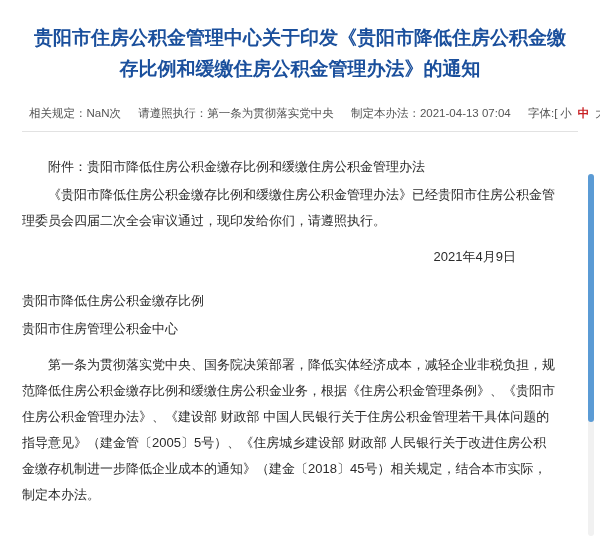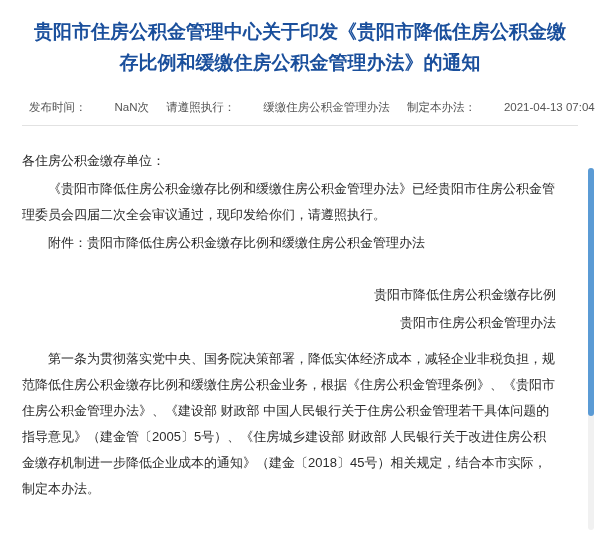--- a/index.html
+++ b/index.html
@@ -15,21 +15,21 @@
     overflow: hidden;
   }
   .page {
     position: relative;
     width: 600px;
     height: 536px;
     box-sizing: border-box;
     padding: 0 22px;
   }
   .title {
-    margin: 0;
+    margin: 6px;
     padding: 16px 6px 4px 6px;
     font-size: 19px;
     line-height: 31px;
     font-weight: bold;
     color: #1a4f9c;
     text-align: center;
     letter-spacing: 0px;
   }
   .meta-bar {
     margin-top: 10px;
@@ -41,21 +41,20 @@
     white-space: nowrap;
   }
   .meta-bar .seg {
     margin: 0 7px;
   }
   .meta-bar .label {
     color: #555555;
   }
   .meta-bar .value {
     color: #555555;
-    margin-left: 28px;
   }
   .font-sizes {
     display: inline-block;
   }
   .font-sizes .fs {
     margin: 0 3px;
     cursor: pointer;
     color: #555555;
   }
   .font-sizes .fs.active {
@@ -69,21 +68,21 @@
     line-height: 26px;
     color: #2b2b2b;
   }
   .content p {
     margin: 0 0 2px 0;
   }
   .indent2 {
     text-indent: 2em;
   }
   .center {
-    text-align: right;
+    text-align: left;
   }
   .right {
     text-align: right;
     padding-right: 40px;
   }
   .gap-sm { height: 8px; }
   .scrollbar-track {
     position: absolute;
     top: 168px;
     right: 6px;
@@ -106,37 +105,37 @@
   }
 </style>
 </head>
 <body>
 
 <div class="page">
 
   <h1 class="title">贵阳市住房公积金管理中心关于印发《贵阳市降低住房公积金缴存比例和缓缴住房公积金管理办法》的通知</h1>
 
   <div class="meta-bar">
-    <span class="seg"><span class="label">发布时间：</span><span class="value">NaN次</span></span>
-    <span class="seg"><span class="label">请遵照执行：</span><span class="value">缓缴住房公积金管理办法</span></span>
+    <span class="seg"><span class="label">相关规定：</span><span class="value">NaN次</span></span>
+    <span class="seg"><span class="label">请遵照执行：</span><span class="value">第一条为贯彻落实党中央</span></span>
     <span class="seg"><span class="label">制定本办法：</span><span class="value">2021-04-13 07:04</span></span>
     <span class="seg font-sizes"><span class="label">字体:[</span><span class="fs">小</span><span class="fs active">中</span><span class="fs">大</span><span class="label">]</span></span>
   </div>
 
   <div class="content">
     <div class="body-block">
       <div class="gap-sm"></div>
-      <p>各住房公积金缴存单位：</p>
+      <p class="indent2">附件：贵阳市降低住房公积金缴存比例和缓缴住房公积金管理办法</p>
       <p class="indent2">《贵阳市降低住房公积金缴存比例和缓缴住房公积金管理办法》已经贵阳市住房公积金管理委员会四届二次全会审议通过，现印发给你们，请遵照执行。</p>
-      <p class="indent2">附件：贵阳市降低住房公积金缴存比例和缓缴住房公积金管理办法</p>
       <div class="gap-sm"></div>
+      <p class="right">2021年4月9日</p>
       <div class="gap-sm"></div>
       <div class="gap-sm"></div>
       <p class="center">贵阳市降低住房公积金缴存比例</p>
-      <p class="center">贵阳市住房公积金管理办法</p>
+      <p class="center">贵阳市住房管理公积金中心</p>
       <div class="gap-sm"></div>
       <p class="indent2">第一条为贯彻落实党中央、国务院决策部署，降低实体经济成本，减轻企业非税负担，规范降低住房公积金缴存比例和缓缴住房公积金业务，根据《住房公积金管理条例》、《贵阳市住房公积金管理办法》、《建设部 财政部 中国人民银行关于住房公积金管理若干具体问题的指导意见》（建金管〔2005〕5号）、《住房城乡建设部 财政部 人民银行关于改进住房公积金缴存机制进一步降低企业成本的通知》（建金〔2018〕45号）相关规定，结合本市实际，制定本办法。</p>
     </div>
   </div>
 
   <div class="scrollbar-track">
     <div class="scrollbar-thumb"></div>
   </div>
 
 </div>

